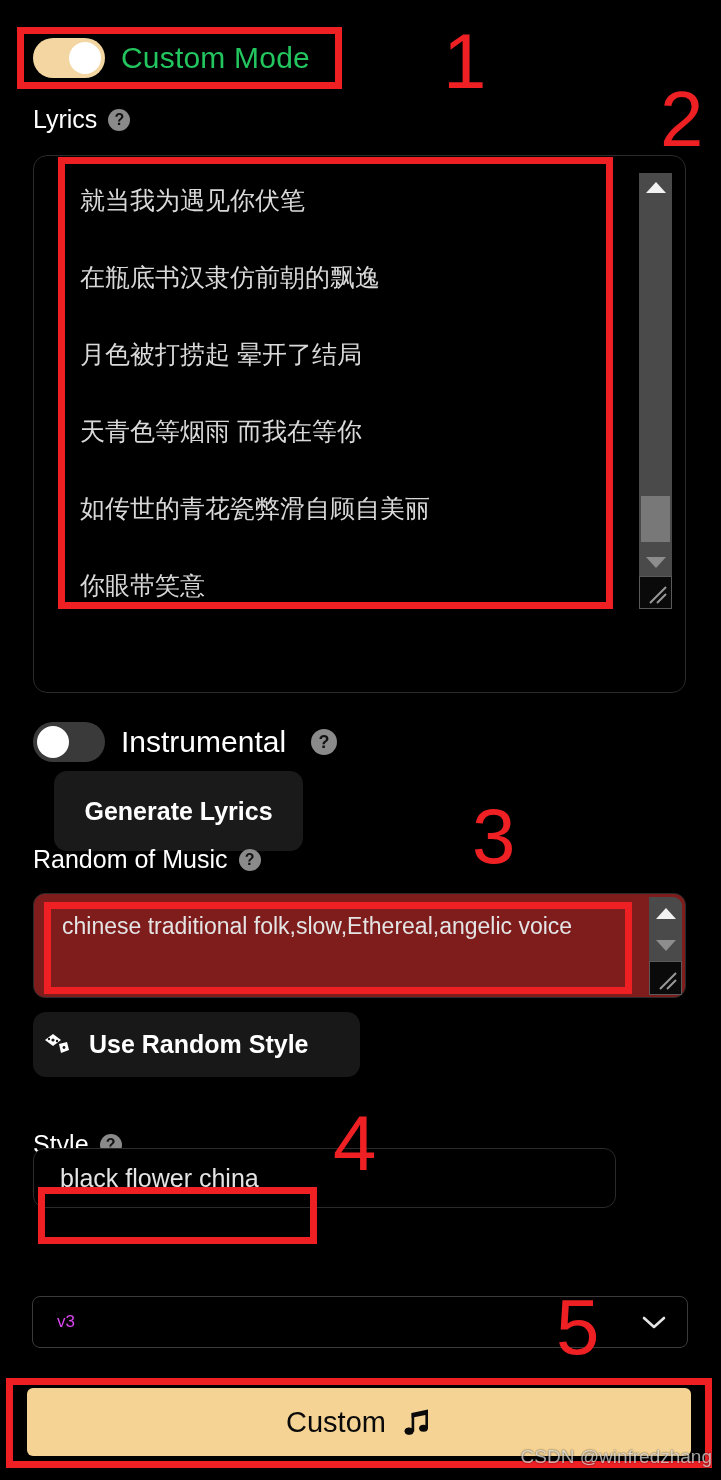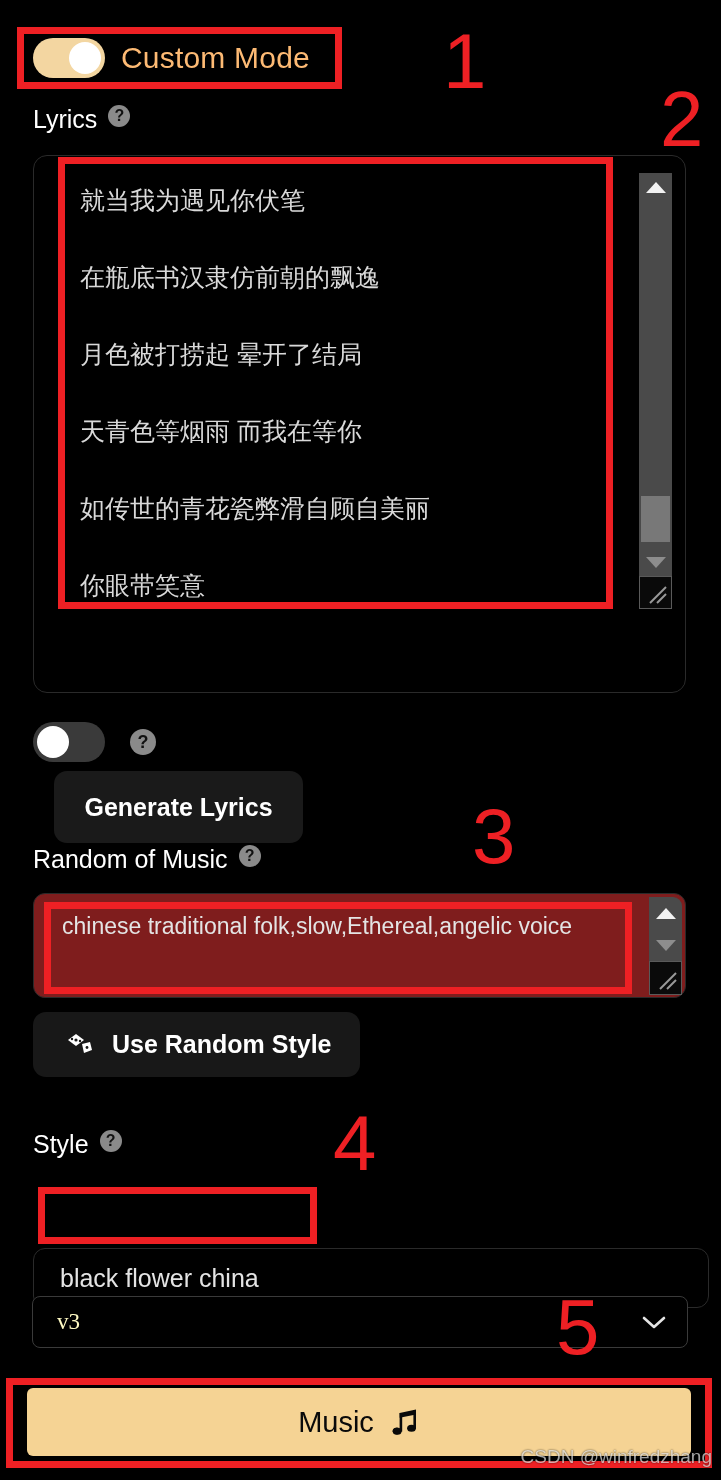--- a/index.html
+++ b/index.html
@@ -44,29 +44,29 @@
     top: 4px;
     width: 32px;
     height: 32px;
     border-radius: 50%;
     background: #ffffff;
   }
   .toggle.on .knob { left: 36px; }
   .toggle.off .knob { left: 4px; }
   .toggle-label {
     font-size: 30px;
-    color: #fdba74;
+    color: #22c55e;
     white-space: nowrap;
     letter-spacing: 0.2px;
   }
 
   
   .field-label {
     display: flex;
-    align-items: flex-start;
+    align-items: center;
     gap: 11px;
     font-size: 25px;
     color: #ffffff;
   }
   .help-icon {
     width: 22px;
     height: 22px;
     border-radius: 50%;
     background: #8a8a8a;
     color: #111111;
@@ -158,21 +158,21 @@
     border: 1px solid #5a5a5a;
     background: #0a0a0a;
   }
   .ta-grip svg { display: block; }
 
   .generate-lyrics-btn {
     position: absolute;
     left: 20px;
     top: 615px;
     width: 249px;
-    height: 72px;
+    height: 80px;
     background: #1a1a1a;
     border: none;
     border-radius: 13px;
     color: #ffffff;
     font-size: 25px;
     font-weight: bold;
     font-family: "Liberation Sans", sans-serif;
     cursor: pointer;
   }
 
@@ -251,32 +251,32 @@
     background: #181818;
     border: none;
     border-radius: 13px;
     color: #ffffff;
     font-size: 25px;
     font-weight: bold;
     font-family: "Liberation Sans", sans-serif;
     display: flex;
     align-items: center;
     gap: 16px;
-    padding-left: 33px;
+    padding-left: 10px;
     cursor: pointer;
   }
   .dice-icon { flex: none; display: block; }
 
   
   .title-label { position: absolute; left: 33px; top: 1130px; }
   .title-input-box {
     position: absolute;
     left: 33px;
-    top: 1248px;
-    width: 676px;
+    top: 1148px;
+    width: 583px;
     height: 60px;
     border: 1px solid #2a2a2a;
     border-radius: 12px;
     background: #000000;
   }
   .title-value {
     position: absolute;
     left: 26px;
     top: 15px;
     font-size: 25px;
@@ -292,21 +292,21 @@
     height: 52px;
     border: 1px solid #3a3a3a;
     border-radius: 8px;
     background: #000000;
     display: flex;
     align-items: center;
     padding: 0 20px 0 24px;
     justify-content: space-between;
     cursor: pointer;
   }
-  .version-value { font-size: 23px; color: #fef9c3; font-family: Liberation Serif, serif; }
+  .version-value { font-size: 17px; color: #d946ef; }
 
   
   .create-btn {
     position: absolute;
     left: 27px;
     top: 1388px;
     width: 664px;
     height: 68px;
     background: #f5d394;
     border: none;
@@ -390,20 +390,21 @@
       </svg>
     </div>
 
     <button class="generate-lyrics-btn">Generate Lyrics</button>
   </div>
 
   <div class="instrumental-row">
     <div class="toggle off">
       <div class="knob"></div>
     </div>
+    <span class="instrumental-label">Instrumental</span>
     <span class="help-icon">?</span>
   </div>
 
   <div class="field-label style-label">
     <span>Random of Music</span>
     <span class="help-icon">?</span>
   </div>
 
   <div class="style-box">
     <div class="style-text">chinese traditional folk,slow,Ethereal,angelic voice</div>
@@ -446,21 +447,21 @@
   </div>
 
   <div class="version-select">
     <span class="version-value">v3</span>
     <svg width="26" height="16" viewBox="0 0 26 16">
       <polyline points="3,4 13,13 23,4" fill="none" stroke="#e4e4e4" stroke-width="2.6" stroke-linecap="round" stroke-linejoin="round"></polyline>
     </svg>
   </div>
 
   <button class="create-btn">
-    <span>Music</span>
+    <span>Custom</span>
     <svg width="30" height="32" viewBox="0 0 30 32">
       <path d="M11 25 A4.2 3.4 0 1 0 11 25.01 Z" fill="#0a0a0a"></path>
       <ellipse cx="7.2" cy="25.3" rx="4.4" ry="3.5" fill="#0a0a0a"></ellipse>
       <ellipse cx="21.5" cy="22.3" rx="4.4" ry="3.5" fill="#0a0a0a"></ellipse>
       <rect x="9.6" y="7" width="2.6" height="18.6" fill="#0a0a0a"></rect>
       <rect x="23.4" y="4" width="2.6" height="18.6" fill="#0a0a0a"></rect>
       <path d="M9.6 7 L26 3.6 L26 8.4 L9.6 11.8 Z" fill="#0a0a0a"></path>
     </svg>
   </button>
 

